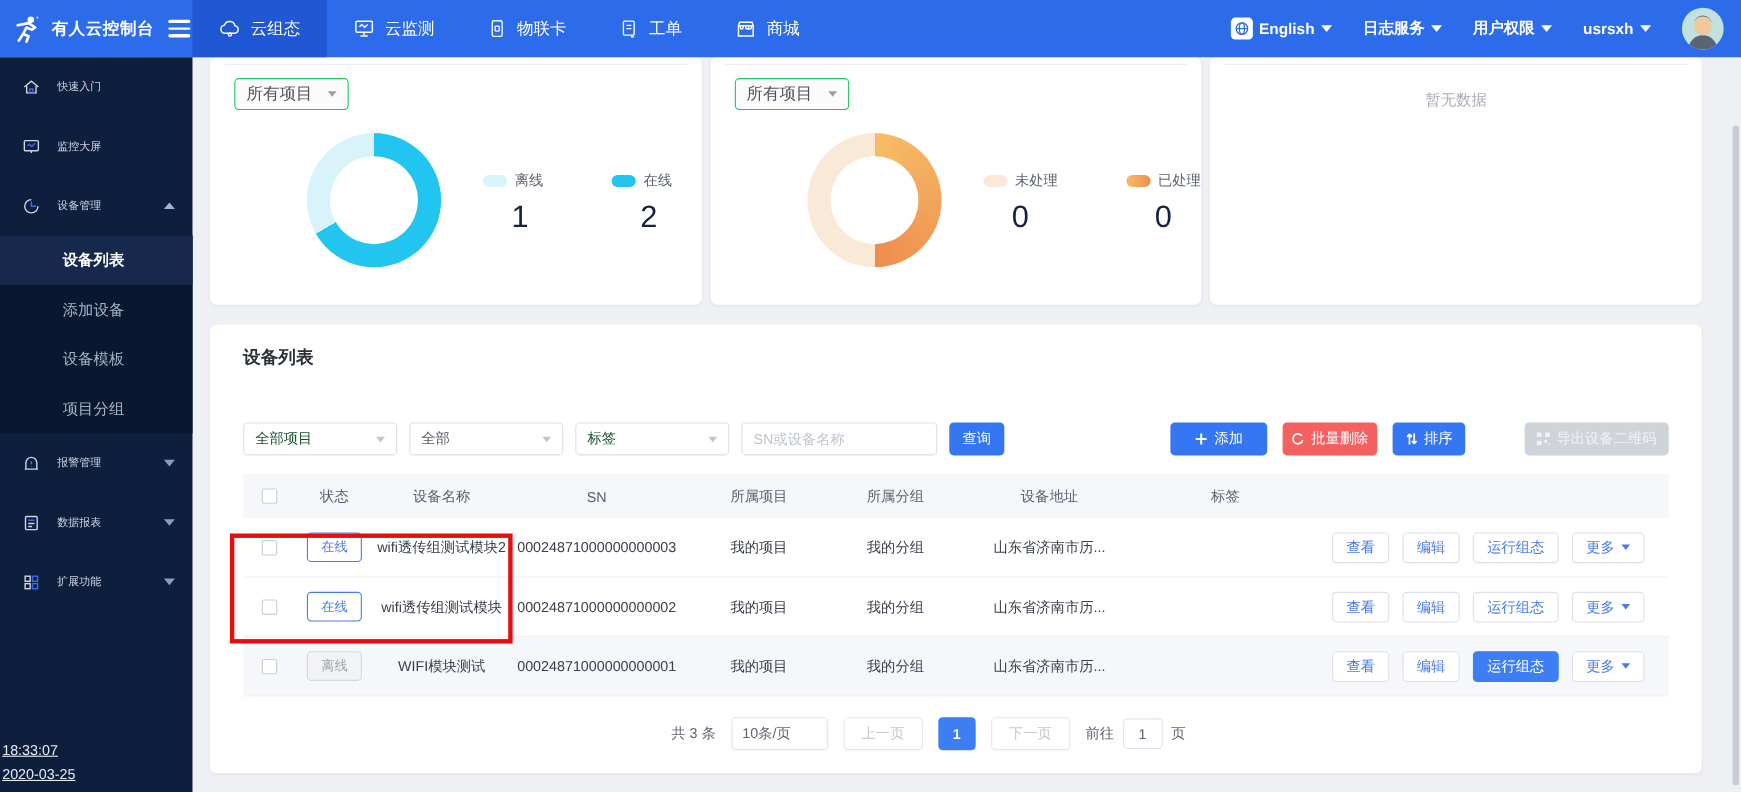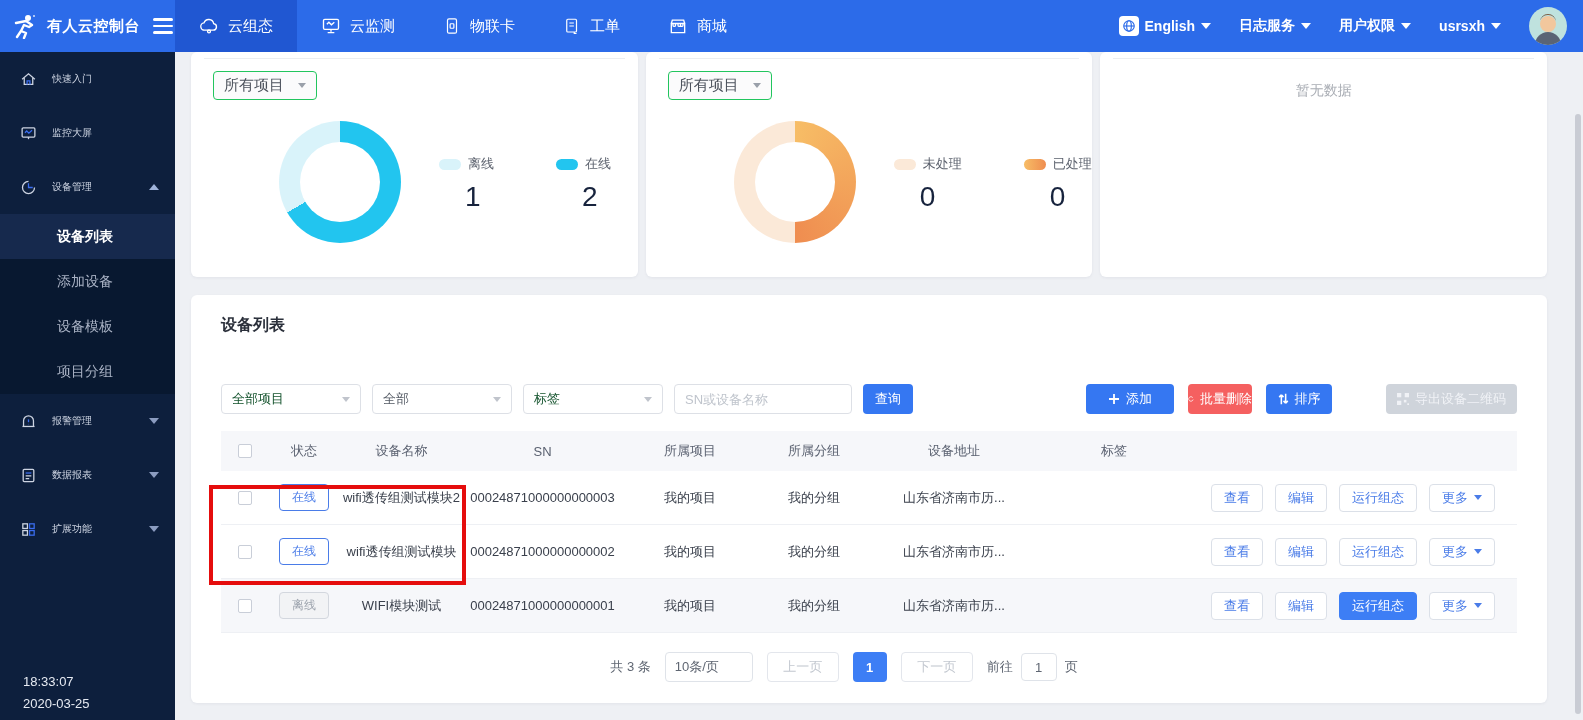--- a/index.html
+++ b/index.html
@@ -25,21 +25,21 @@
   .avatar { width:38px; height:38px; border-radius:50%; background:#bfe2de; overflow:hidden; position:relative; cursor:pointer; flex:none; }
 
   
   .sidebar { position:absolute; top:52px; left:0; bottom:0; width:175px; background:#0d1f3d; z-index:10; }
   .side-item { height:54px; display:flex; align-items:center; gap:15px; padding:0 16px 0 20px; color:#cdd4e2; font-size:10px; cursor:pointer; }
   .side-item .lbl { flex:1; }
   .side-item svg { flex:none; }
   .submenu { background:#081830; }
   .sub-item { height:45px; display:flex; align-items:center; padding-left:57px; color:#a9b2c4; font-size:14px; cursor:pointer; }
   .sub-item.active { background:#16294d; color:#ffffff; font-weight:bold; }
-  .side-footer { position:absolute; left:23px; bottom:6px; color:#e6eaf2; font-size:13px; line-height:1.65; }
+  .side-footer { position:absolute; left:2px; bottom:6px; color:#e6eaf2; font-size:13px; line-height:1.65;text-decoration:underline; }
 
   
   .main { position:absolute; top:52px; left:175px; right:0; bottom:0; padding:0 36px 0 16px; }
   .cards-row { display:flex; gap:8px; }
   .card { flex:1; background:#fff; border-radius:6px; height:225px; position:relative; box-shadow:0 1px 3px rgba(30,40,70,.06); overflow:hidden; }
   .card-divider { position:absolute; top:6px; left:13px; right:13px; height:1px; background:#ebedf1; }
   .mini-select { position:absolute; top:19px; left:22px; width:104px; height:29px; border:1px solid #22c55e; border-radius:4px; background:#fbfbfc; display:flex; align-items:center; justify-content:space-between; padding:0 10px; font-size:15px; color:#4c525c; cursor:pointer; }
   .mini-select .sm-caret { width:0;height:0;border-left:4.5px solid transparent;border-right:4.5px solid transparent;border-top:5.5px solid #9aa0aa; }
   .donut { position:absolute; width:122px; height:122px; border-radius:50%; left:88px; top:69px; }
   .donut::after { content:""; position:absolute; inset:21px; background:#fff; border-radius:50%; }
@@ -350,21 +350,21 @@
       <input class="f-input" placeholder="SN或设备名称" style="">
       <button class="btn btn-primary btn-query">查询</button>
 
       <div class="right-actions">
         <button class="btn btn-primary" style="width:88px">
           <svg class="ic" width="12" height="12" viewBox="0 0 12 12">
               <path d="M6 1v10M1 6h10" stroke="#fff" stroke-width="1.8"></path>
             </svg>
           <span>添加</span>
         </button>
-        <button class="btn btn-danger" style="width:64px">
+        <button class="btn btn-danger" style="width:86px">
           <svg class="ic" width="12" height="12" viewBox="0 0 24 24" fill="none" stroke="#fff" stroke-width="3">
               <path d="M19 6.5A9 9 0 1 0 20.5 14"></path>
             </svg>
           <span>批量删除</span>
         </button>
         <button class="btn btn-primary" style="width:66px">
           <svg class="ic" width="11" height="12" viewBox="0 0 12 14" fill="none" stroke="#fff" stroke-width="1.8">
               <path d="M3.5 13V2M3.5 2 1 4.8M3.5 2 6 4.8"></path>
               <path d="M8.5 1v11M8.5 12 6 9.2M8.5 12 11 9.2"></path>
             </svg>

